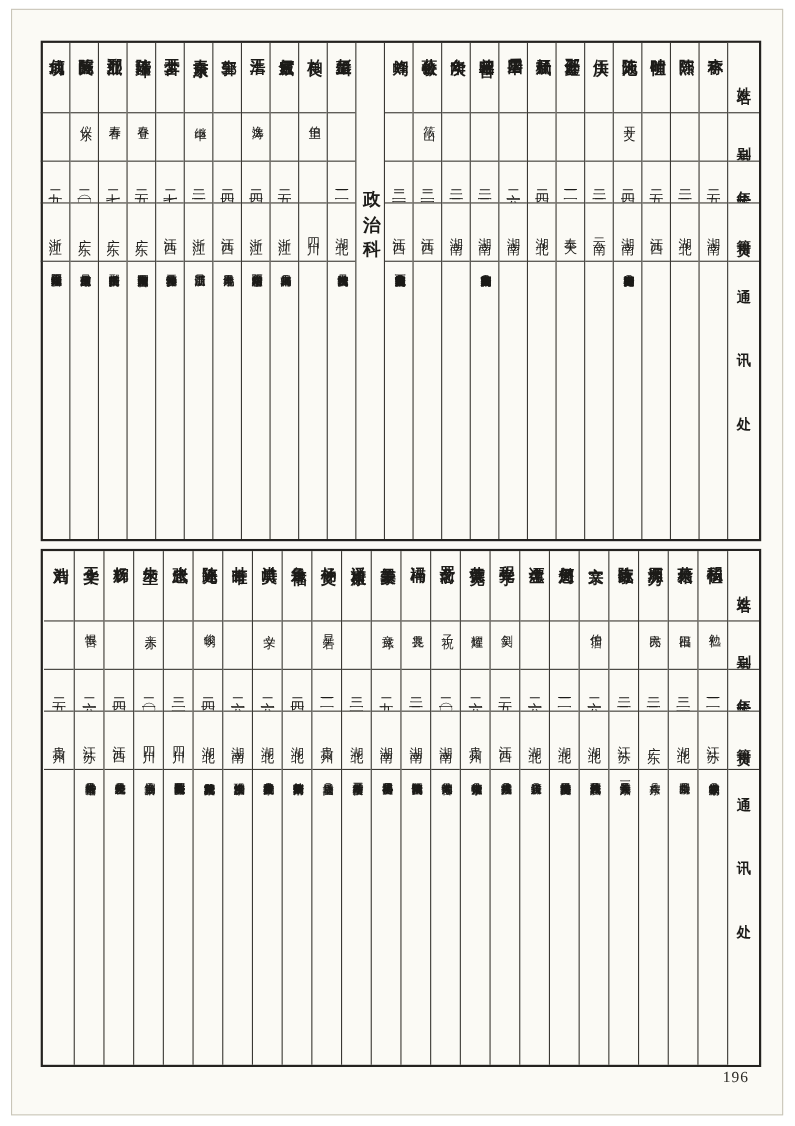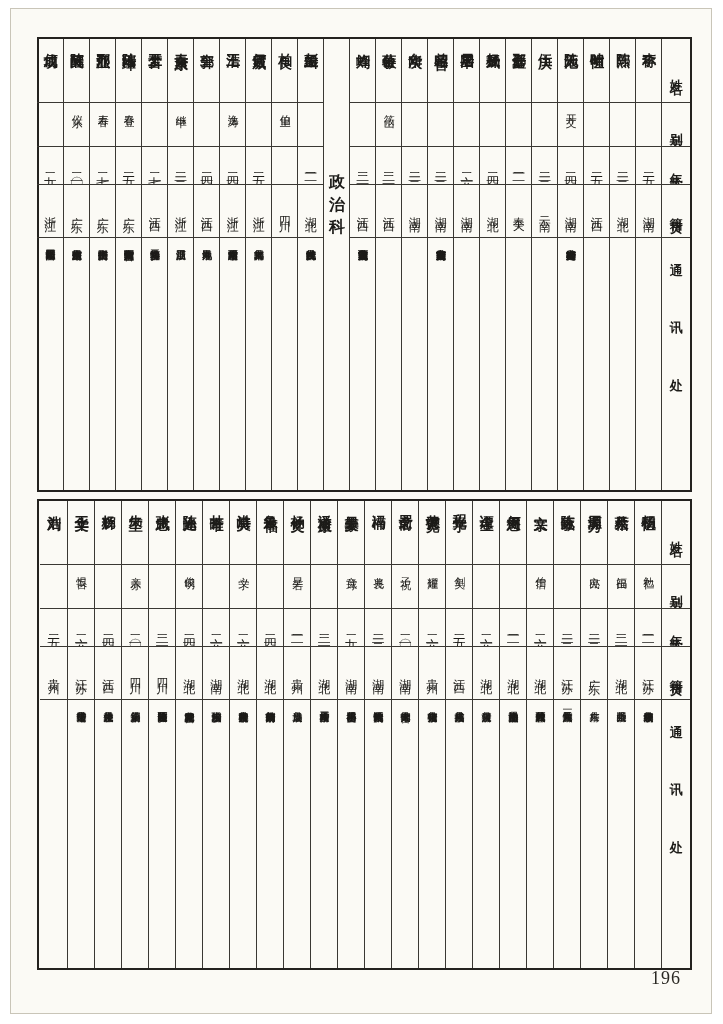--- a/index.html
+++ b/index.html
@@ -59,21 +59,21 @@
   span.address{ font-size:10px; line-height:1.18; max-height:100%; }
   .hv { font-size:13px; font-weight:700; letter-spacing:3px; }
   .spread { letter-spacing:58px; }
   .divider-col { align-items:center; justify-content:flex-start; }
   .divider-label {
     font-size:16px; font-weight:700;
     letter-spacing:22px; margin-top:122px;
   }
   .page-number {
     position:absolute; right:30px; bottom:24px;
-    font-size:18px; color:#2a2823; letter-spacing:1px;text-align:right;
+    font-size:14px; color:#2a2823; letter-spacing:1px;text-align:right;
   }
 </style>
 </head>
 <body>
 
 <div class="page">
   <div class="frame">
     <div class="band t">
         <div class="col hdr-col">
           <div class="cell r-name">

